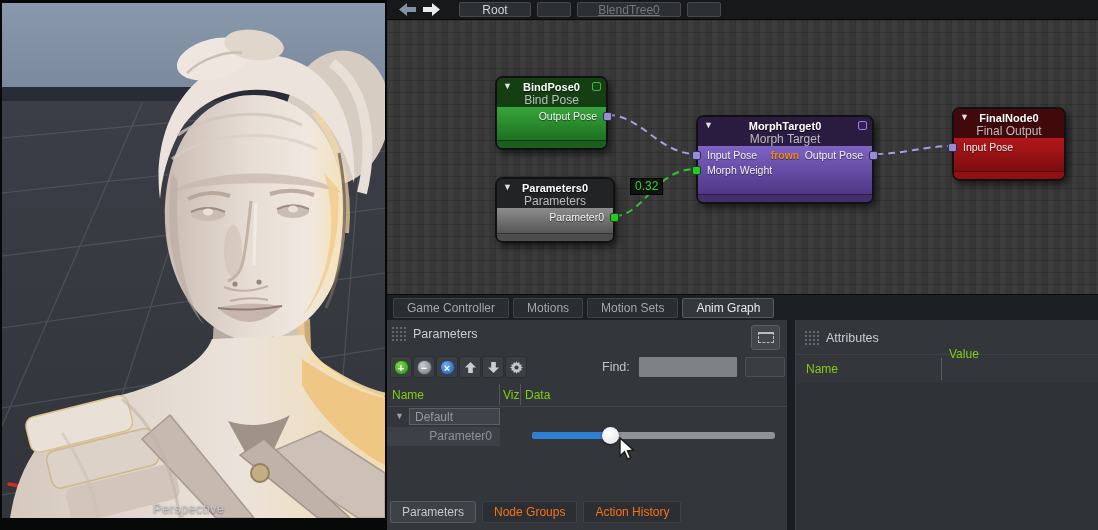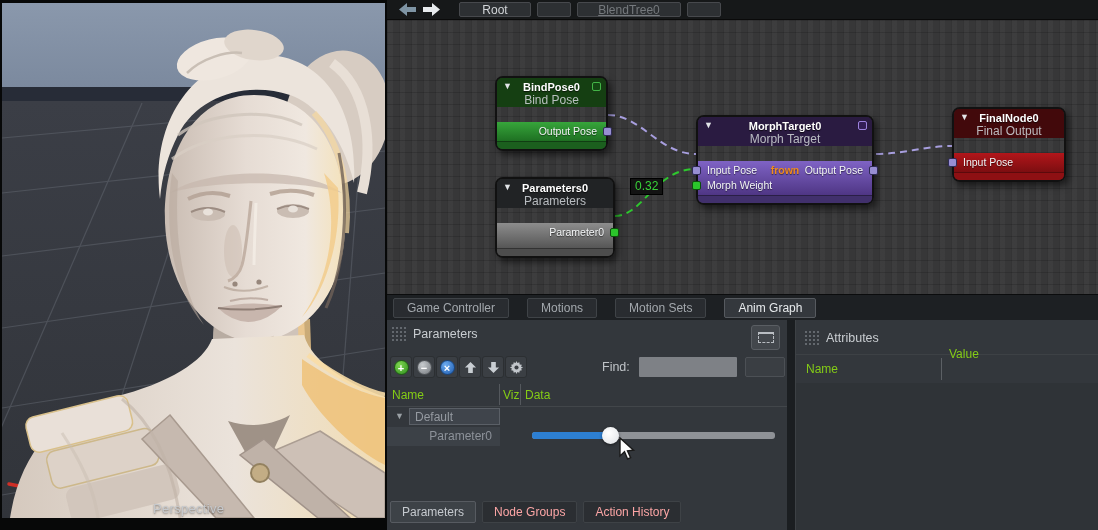--- a/index.html
+++ b/index.html
@@ -33,21 +33,21 @@
     background-size:12px 12px,12px 12px,auto;
     border-top:1px solid #0a0a0a;box-sizing:border-box;}
   #wires{position:absolute;left:0;top:0;width:711px;height:275px;}
 
   .node{position:absolute;border:2px solid #111;border-radius:8px;box-shadow:3px 4px 7px rgba(0,0,0,.55);box-sizing:border-box;}
   .n-head{position:relative;padding:3px 16px 1px;border-radius:5px 5px 0 0;text-align:center;}
   .n-title{font-weight:bold;color:#fff;font-size:11px;line-height:13px;white-space:nowrap;text-shadow:0 1px 1px rgba(0,0,0,.7);}
   .n-sub{color:#c9cdd1;font-size:12px;line-height:12px;opacity:.9;white-space:nowrap;}
   .n-collapse{position:absolute;left:6px;top:3px;font-size:9px;color:#e2e5e8;}
   .n-check{position:absolute;right:5px;top:4px;width:9px;height:9px;border-radius:2px;box-sizing:border-box;}
-  .n-body{position:relative;padding:2px 0 2px;margin-top:15px;}
+  .n-body{position:relative;padding:2px 0 16px;}
   .prow{position:relative;height:15px;line-height:15px;font-size:10.5px;color:#f3f5f6;padding:0 9px;text-shadow:0 1px 1px rgba(0,0,0,.55);}
   .prow.r{text-align:right;}
   .prow .mid{position:absolute;left:0;right:0;text-align:center;font-weight:bold;}
   .port{position:absolute;width:9px;height:9px;border-radius:2px;top:3px;box-sizing:border-box;}
   .port.pl{left:-6px;} .port.pr{right:-6px;}
   .port.lav{background:#978ed2;border:1px solid #2e2a55;}
   .port.grn{background:#2bc52b;border:1px solid #0d4d0d;}
   .n-foot{height:7px;border-radius:0 0 5px 5px;border-top:1px solid rgba(0,0,0,.35);}
 
   .node.green .n-head{background:#153f12;}
@@ -64,21 +64,21 @@
   .node.purple .n-foot{background:#41306c;}
   .node.purple .n-check{border:1px solid #9c82de;background:rgba(55,32,95,.7);}
 
   .node.red .n-head{background:#42090b;}
   .node.red .n-body{background:linear-gradient(#b2161a,#7d0e11);}
   .node.red .n-foot{background:#8e1013;}
 
   .wire-label{position:absolute;background:#131313;border:1px solid #000;color:#38d238;font-size:12px;font-weight:normal;padding:0 4px;line-height:15px;}
 
   
-  #wstabs{position:absolute;left:0;top:294px;width:711px;height:26px;background:#1d2023;border-top:1px solid #0b0c0d;display:flex;align-items:center;gap:18px;padding-left:6px;box-sizing:border-box;}
+  #wstabs{position:absolute;left:0;top:294px;width:711px;height:26px;background:#1d2023;border-top:1px solid #0b0c0d;display:flex;align-items:center;gap:4px;padding-left:6px;box-sizing:border-box;}
   .ws-tab{height:20px;line-height:18px;padding:0 13px;background:#292c30;border:1px solid #3f4347;border-radius:2px;color:#a3a8ad;font-size:12px;box-sizing:border-box;white-space:nowrap;}
   .ws-tab.active{background:#34383d;border-color:#565a5f;color:#e7eaec;}
 
   
   #bottom{position:absolute;left:0;top:320px;width:711px;height:210px;background:#33373c;}
   #params{position:absolute;left:0;top:0;width:400px;height:210px;background:#33373c;}
   #psplit{position:absolute;left:400px;top:0;width:8px;height:210px;background:#1b1e21;}
   #attrs{position:absolute;left:408px;top:0;width:303px;height:210px;background:#33373c;border-left:1px solid #3d4145;box-sizing:border-box;}
 
   .grip{width:15px;height:15px;background-image:radial-gradient(#686d73 1px, transparent 1.3px);background-size:4px 4px;opacity:.9;}
@@ -105,21 +105,21 @@
 
   .tri{color:#9aa0a5;font-size:9px;position:absolute;}
   .grp-box{position:absolute;left:22px;top:88px;width:91px;height:17px;background:#3f444b;border:1px solid #5a5f66;color:#959aa1;font-size:12px;line-height:16px;padding-left:5px;box-sizing:border-box;}
   .prm-cell{position:absolute;left:0;top:107px;width:113px;height:19px;background:#3c4147;color:#8d929a;font-size:12px;line-height:19px;text-align:right;padding-right:8px;box-sizing:border-box;}
 
   .slider{position:absolute;left:145px;top:112px;width:243px;height:7px;background:#8f9297;border-radius:3px;}
   .slider-fill{position:absolute;left:0;top:0;height:7px;background:#2d7fd2;border-radius:3px 0 0 3px;}
   .slider-knob{position:absolute;top:-5px;width:17px;height:17px;background:radial-gradient(circle at 40% 35%,#ffffff,#dfe2e5);border-radius:50%;box-shadow:0 1px 3px rgba(0,0,0,.5);}
 
   #ptabs{position:absolute;left:3px;top:181px;display:flex;gap:6px;}
-  .p-tab{height:22px;line-height:20px;padding:0 11px;background:#2b2e32;border:1px solid #3e4246;border-radius:2px;color:#fca5a5;font-size:12px;box-sizing:border-box;white-space:nowrap;}
+  .p-tab{height:22px;line-height:20px;padding:0 11px;background:#2b2e32;border:1px solid #3e4246;border-radius:2px;color:#f97316;font-size:12px;box-sizing:border-box;white-space:nowrap;}
   .p-tab.active{background:#3d4247;border-color:#575b61;color:#c5c9ce;}
 
   #attrs-head{position:absolute;left:8px;top:10px;display:flex;align-items:center;gap:7px;}
   #attrs-body{position:absolute;left:0;top:63px;right:0;bottom:0;background:#2f3337;}
 
   
   #cursor{position:absolute;left:618px;top:437px;z-index:50;pointer-events:none;}
 </style>
 </head>
 <body>

